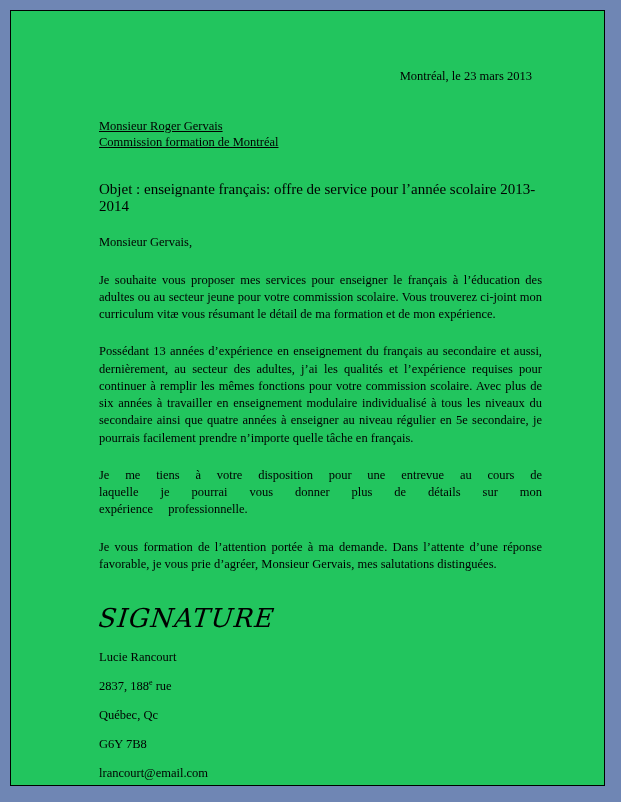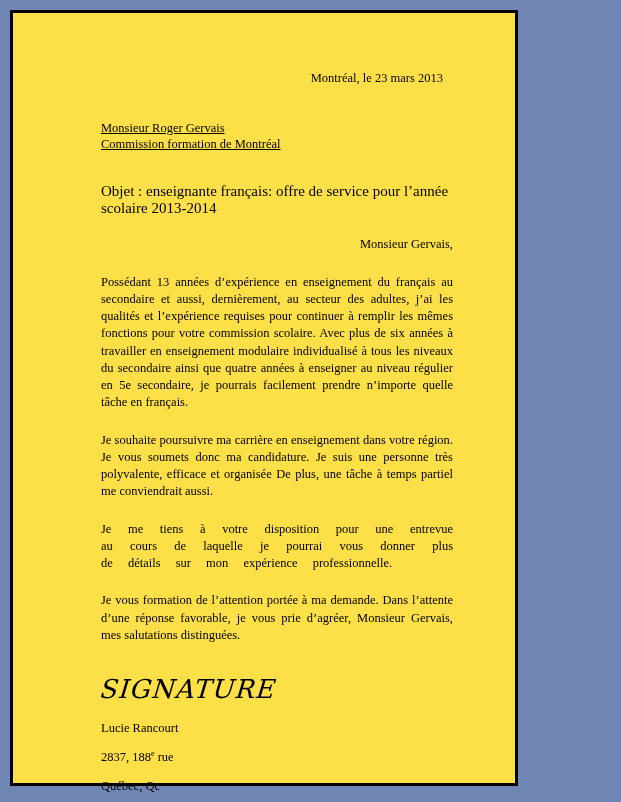--- a/index.html
+++ b/index.html
@@ -10,24 +10,24 @@
     width: 621px;
     height: 802px;
     background: #6f86b4;
     font-family: "Liberation Serif", serif;
     overflow: hidden;
   }
   .page-frame {
     position: absolute;
     left: 10px;
     top: 10px;
-    width: 508px;
+    width: 595px;
     height: 776px;
-    background: #fde047;
-    border: 3px solid #000000;
+    background: #22c55e;
+    border: 1px solid #000000;
     box-sizing: border-box;
   }
   .page-inner {
     position: absolute;
     left: 0;
     top: 0;
     right: 0;
     bottom: 0;
     padding: 58px 62px 30px 88px;
     box-sizing: border-box;
@@ -47,21 +47,20 @@
   .recipient div {
     white-space: nowrap;
   }
   .subject {
     font-size: 15px;
     margin: 0 0 20px 0;
   }
   .salutation {
     font-size: 12.5px;
     margin: 0 0 22px 0;
-    text-align: right;
   }
   .body-par {
     font-size: 12.5px;
     line-height: 1.38;
     text-align: justify;
     margin: 0 0 20px 0;
   }
   .body-par.spread-wide {
     text-align: justify;
     word-spacing: 12px;
@@ -99,22 +98,22 @@
 
     <div class="recipient">
       <div>Monsieur Roger Gervais</div>
       <div>Commission formation de Montréal</div>
     </div>
 
     <p class="subject">Objet : enseignante  français: offre de service pour l’année scolaire 2013-2014</p>
 
     <p class="salutation">Monsieur Gervais,</p>
 
+    <p class="body-par">Je souhaite vous proposer mes services pour enseigner le français à l’éducation des adultes ou au secteur jeune pour votre commission scolaire.  Vous trouverez ci-joint mon curriculum vitæ vous résumant le détail de ma formation  et de mon expérience.</p>
     <p class="body-par">Possédant 13 années d’expérience en enseignement du français au secondaire et aussi, dernièrement, au secteur des adultes, j’ai les qualités et l’expérience requises pour continuer à remplir les mêmes fonctions pour votre commission scolaire. Avec plus de six années à travailler en enseignement modulaire individualisé à tous les niveaux du secondaire ainsi que quatre années à enseigner au niveau régulier en 5e secondaire, je pourrais facilement prendre n’importe quelle tâche en français.</p>
-    <p class="body-par">Je souhaite poursuivre ma carrière en enseignement dans votre région. Je vous soumets donc ma candidature. Je suis une personne très polyvalente, efficace et organisée De plus, une tâche à temps partiel me conviendrait aussi.</p>
     <p class="body-par spread-wide">Je me tiens à votre disposition pour une entrevue au cours de laquelle je pourrai vous donner plus de détails sur mon expérience professionnelle.</p>
     <p class="body-par">Je vous formation de l’attention portée à ma demande.  Dans l’attente d’une réponse favorable, je vous prie d’agréer, Monsieur Gervais, mes salutations distinguées.</p>
 
     <div class="signature">SIGNATURE</div>
 
     <div class="sender">
       <div>Lucie Rancourt</div>
       <div><span>2837, 188</span><sup>e</sup><span> rue</span></div>
       <div>Québec, Qc</div>
       <div>G6Y 7B8</div>

